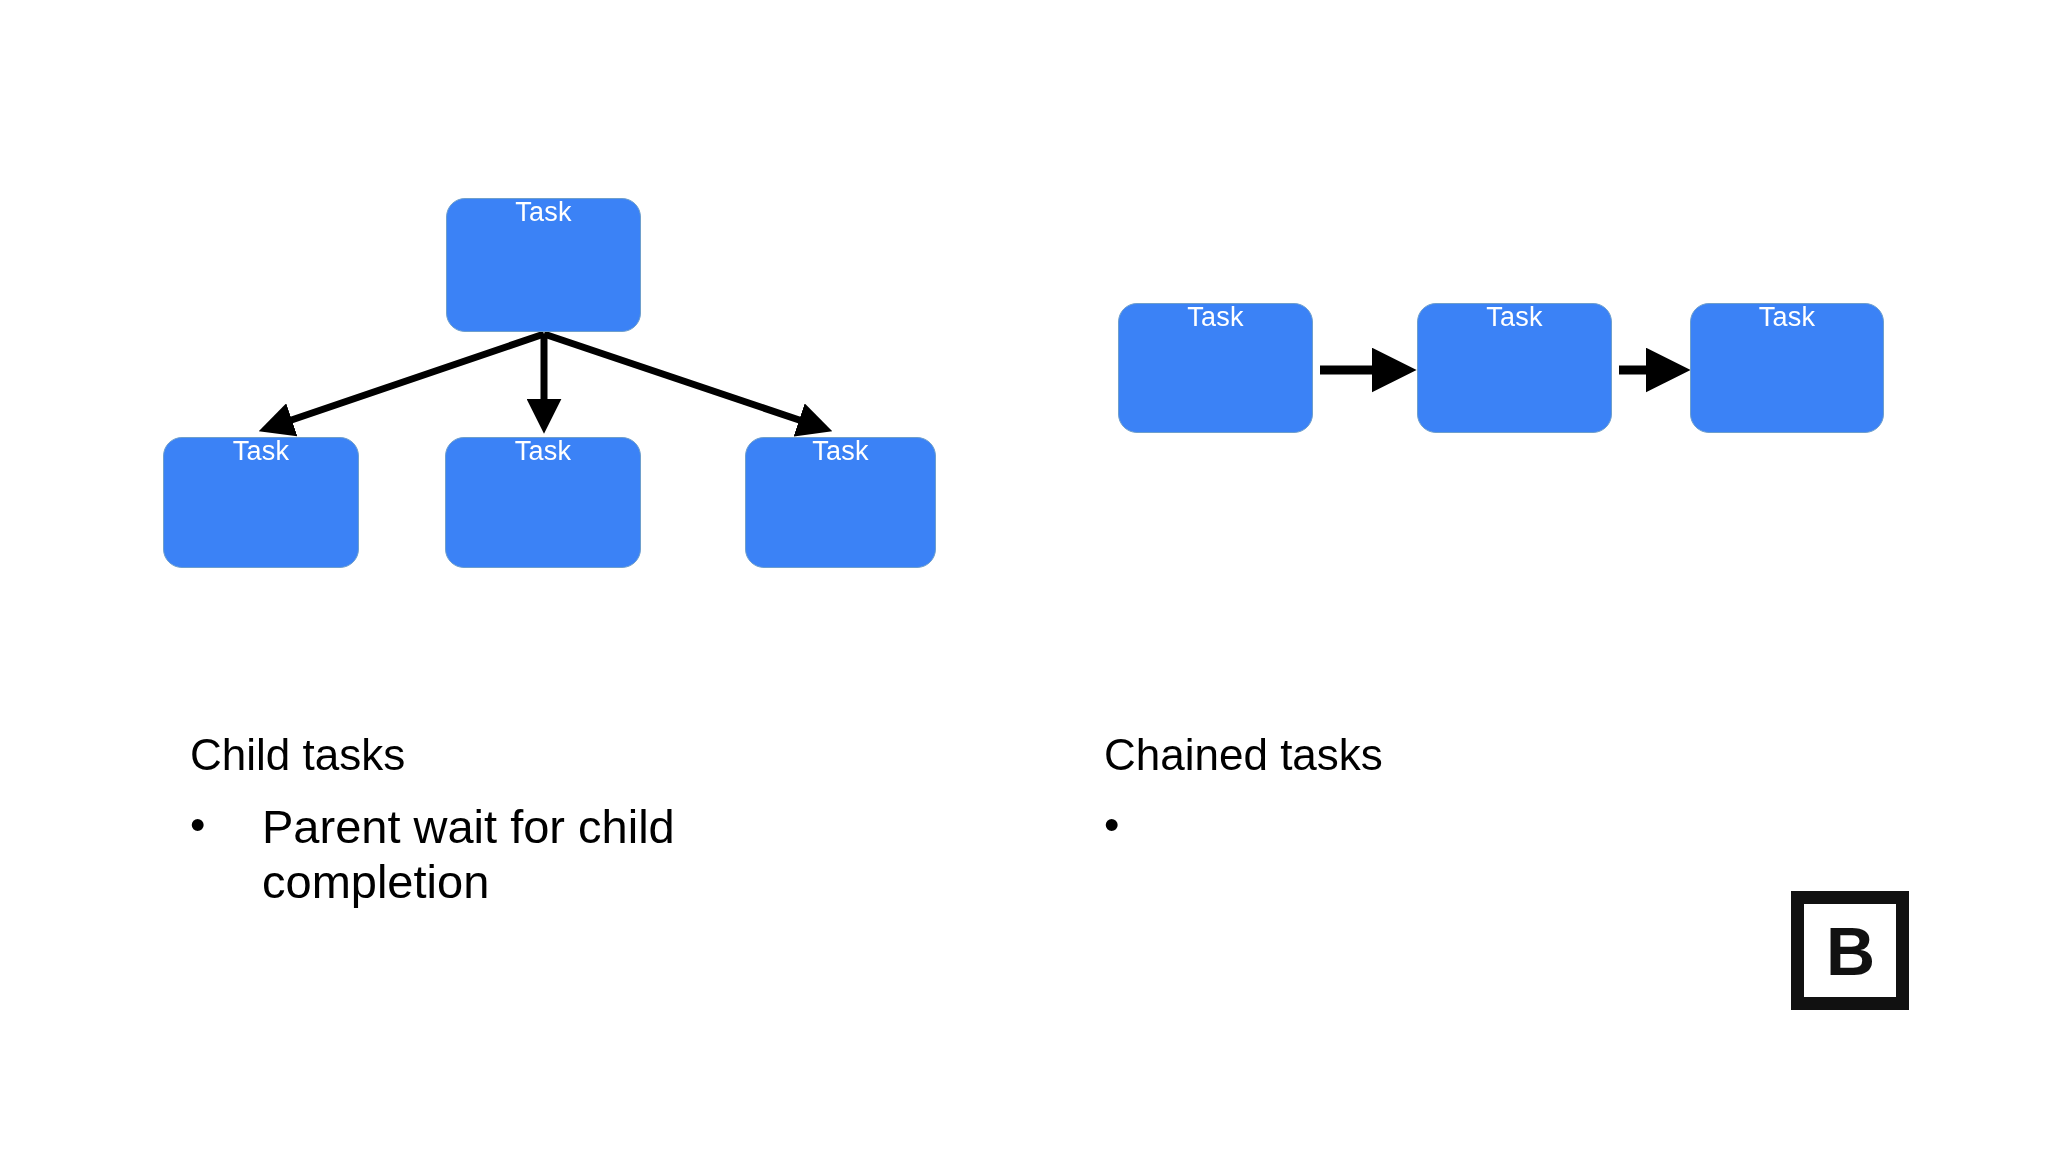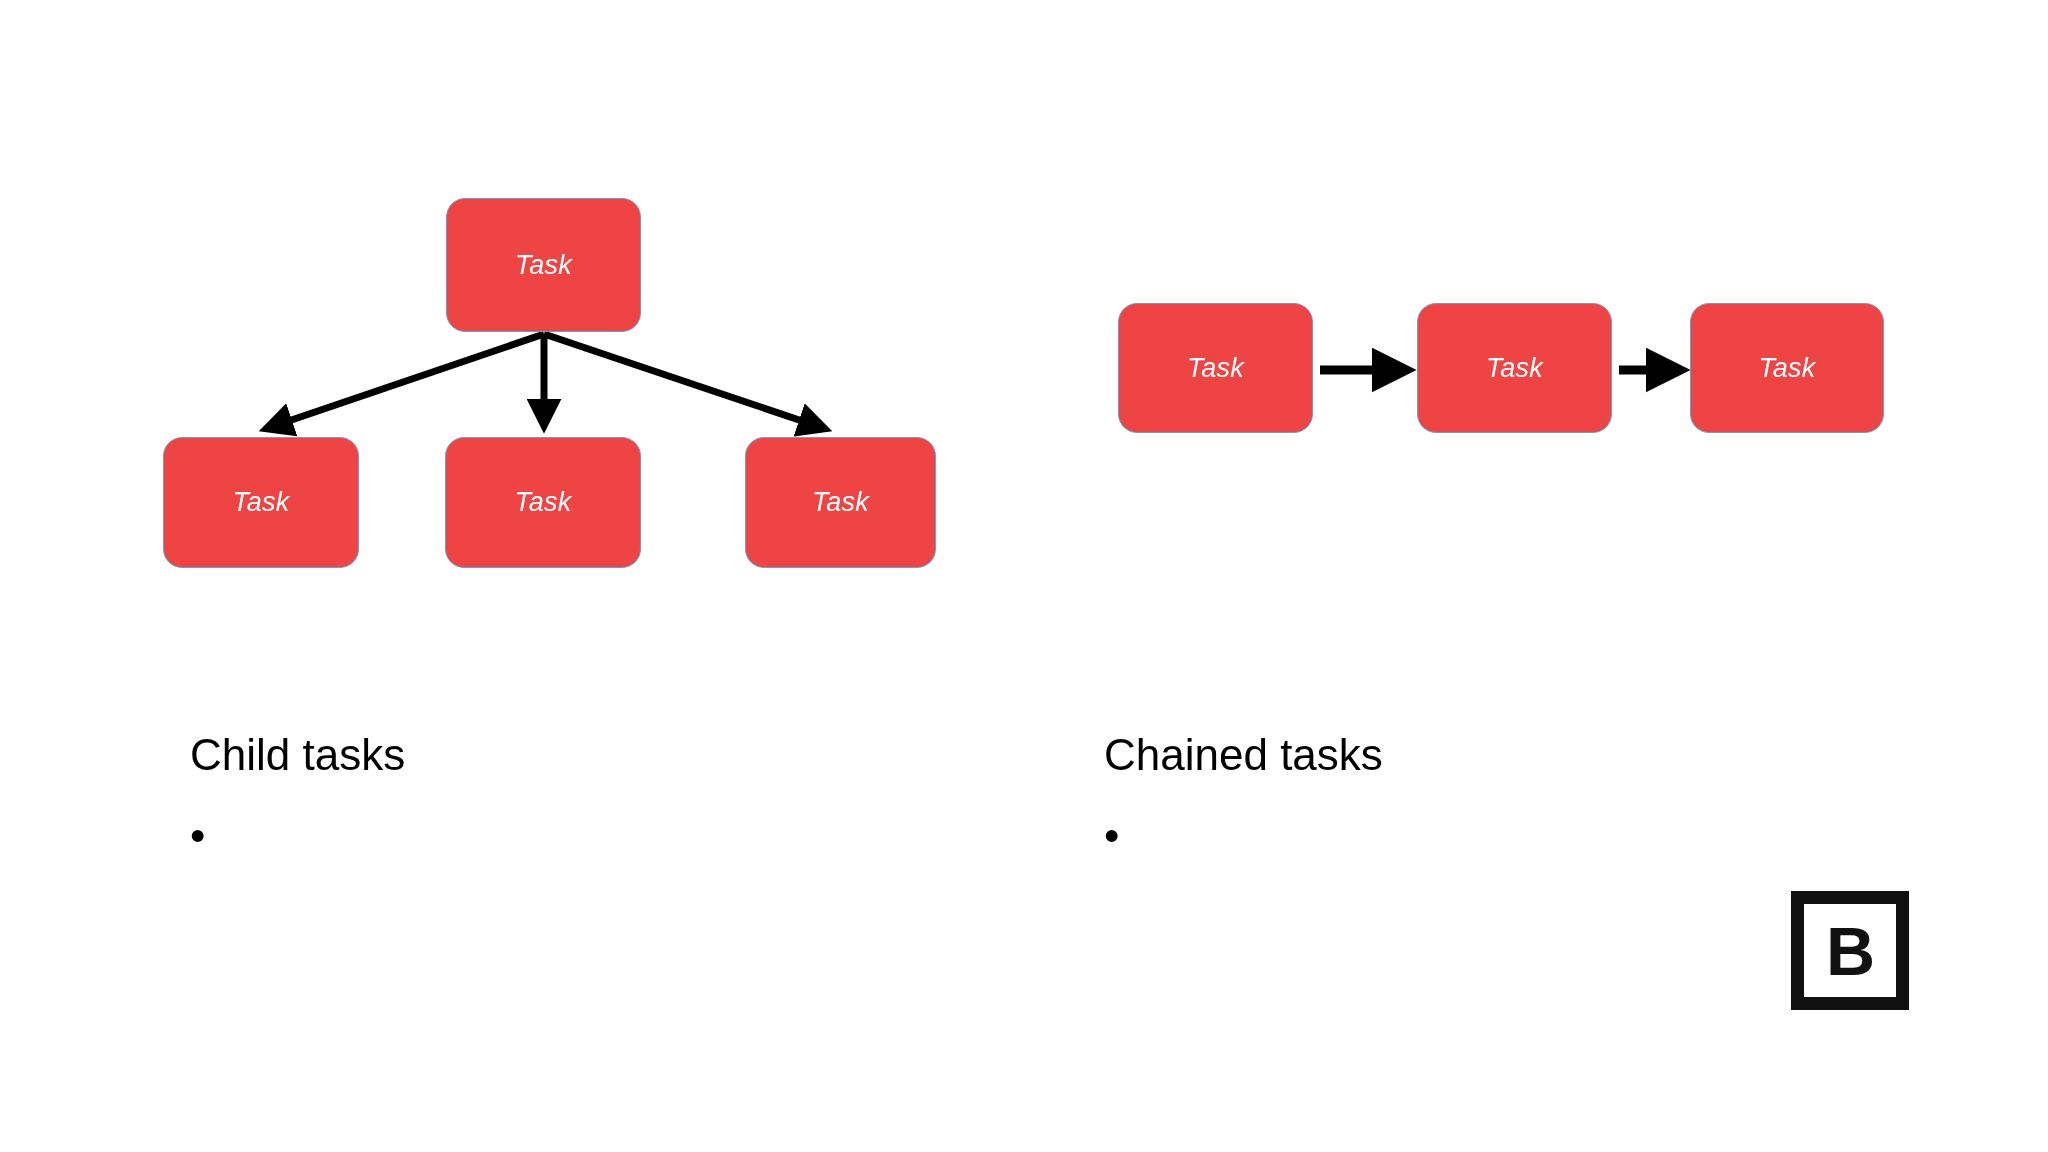--- a/index.html
+++ b/index.html
@@ -28,27 +28,25 @@
     position: absolute;
     left: 0; top: 0;
     width: 2048px;
     height: 1152px;
   }
 
   
   .task-box {
     position: absolute;
     box-sizing: border-box;
-    background: #ef4444;
+    background: #3b82f6;
     border: 1.5px solid #6E9FCC;
     border-radius: 19px;
     display: flex;
-    align-items: center;
     justify-content: center;
-    font-style: italic;
   }
   .task-label {
     color: #ffffff;
     font-family: "Liberation Sans", sans-serif;
     font-size: 27px;
     line-height: 1;
     letter-spacing: 0.2px;
     white-space: nowrap;
   }
 
@@ -68,21 +66,21 @@
     position: absolute;
   }
   #text-left  { left: 190px; top: 728px; width: 640px; }
   #text-right { left: 1104px; top: 728px; width: 620px; }
 
   .heading {
     font-family: "Liberation Sans", sans-serif;
     font-size: 44px;
     line-height: 1.22;
     color: #000000;
-    margin: 0 0 28px 0;
+    margin: 0 0 17px 0;
     font-weight: 400;
     white-space: nowrap;
   }
   .bullet-row {
     display: flex;
     align-items: flex-start;
   }
   .bullet-dot {
     font-family: "Liberation Sans", sans-serif;
     font-size: 44px;
@@ -169,20 +167,21 @@
   </div>
 
   <div class="task-box" id="box-chain-3">
     <span class="task-label">Task</span>
   </div>
 
   <div class="text-block" id="text-left">
     <div class="heading">Child tasks</div>
     <div class="bullet-row" id="bullet-left">
       <span class="bullet-dot">•</span>
+      <span class="bullet-text">Parent wait for child completion</span>
     </div>
   </div>
 
   <div class="text-block" id="text-right">
     <div class="heading">Chained tasks</div>
     <div class="bullet-row" id="bullet-right">
       <span class="bullet-dot">•</span>
     </div>
   </div>
 

